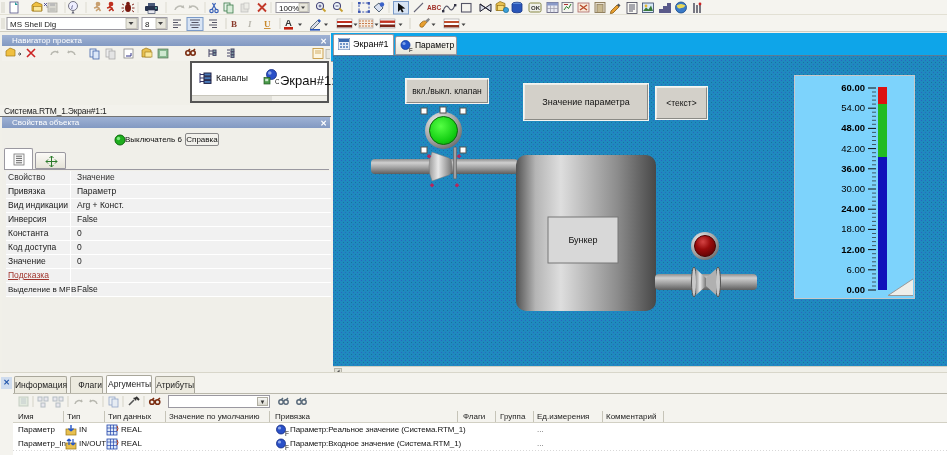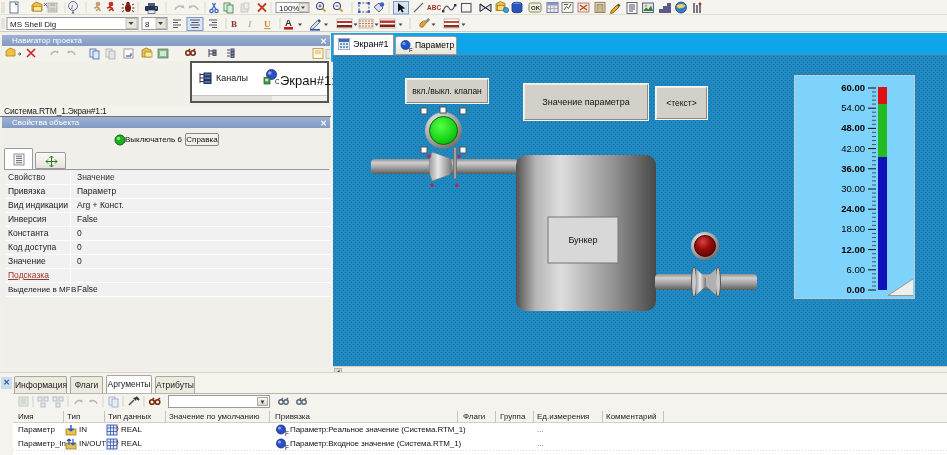--- a/index.html
+++ b/index.html
@@ -17,21 +17,21 @@
 .prow .c1{position:absolute;left:2px;top:0;white-space:nowrap}
 .prow .c2{position:absolute;left:71px;top:0;white-space:nowrap}
 .vline{position:absolute;left:64px;top:0;width:1px;height:14px;background:#fff}
 
 #tabbar{position:absolute;left:331px;top:33px;width:616px;height:29px;background:#0ea5e9}
 #canvas{position:absolute;left:333px;top:55px;width:614px;height:311px;background:#1f8abf;border-top:1px solid #5a7d94}
 #cscroll{position:absolute;left:333px;top:366px;width:614px;height:7px;background:#f0efe8;border-top:1px solid #d0cec4}
 .cbtn{position:absolute;background:#d3d0c9;border:1px solid;border-color:#eeede8 #8a8a85 #8a8a85 #eeede8;box-shadow:0 0 0 1px #f5f5f2;font-size:9px;color:#111;display:flex;align-items:center;justify-content:center;text-align:center}
 
 #bpanel{position:absolute;left:0;top:372px;width:947px;height:83px;background:#f4f3ee;border-top:1px solid #d8d6ca}
-.btab{position:absolute;top:3px;height:17px;background:#eceadf;border:1px solid #a9a79b;border-bottom:none;border-radius:2px 2px 0 0;font-size:8.5px;color:#222;line-height:16px;text-align:center}
+.btab{position:absolute;top:3px;height:17px;background:#eceadf;border:1px solid #a9a79b;border-bottom:none;border-radius:2px 2px 0 0;font-size:8.5px;color:#222;line-height:16px;text-align:right}
 .btab.act{background:#fff;height:18px;top:2px;z-index:2}
 .bhdr{position:absolute;font-size:8px;color:#222}
 .hsep{position:absolute;top:38px;width:1px;height:12px;background:#c6c4b8}
 </style>
 </head>
 <body>
 <div id="app">
   <div id="tb1">
     <svg width="947" height="15">
       <g stroke="#d5d3c7">

